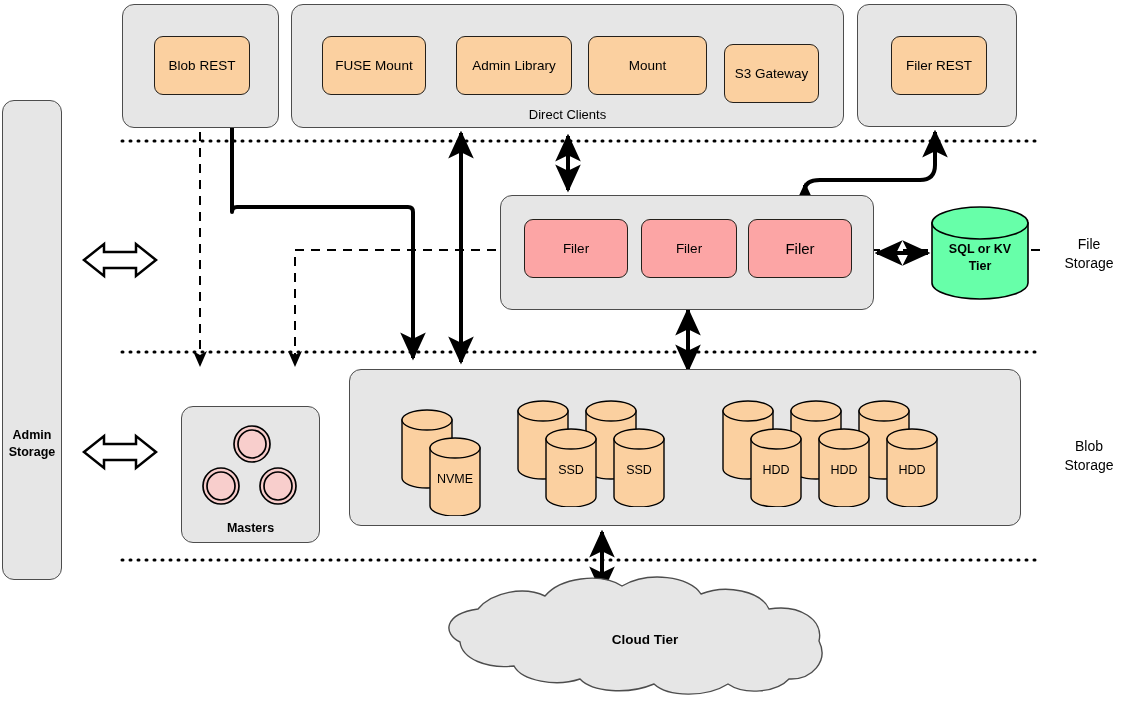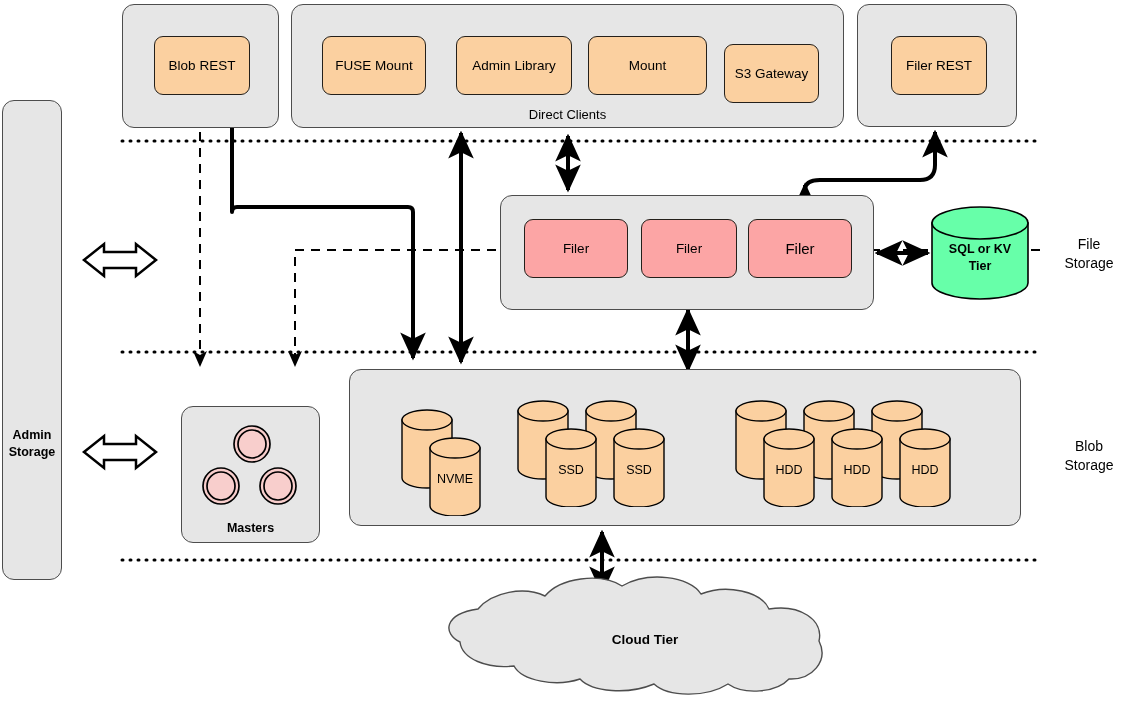--- a/index.html
+++ b/index.html
@@ -193,21 +193,21 @@
           <path d="M33,42 L33,100 A25,10 0 0 0 83,100 L83,42 z"></path>
           <ellipse cx="58" cy="42" rx="25" ry="10"></ellipse>
           <path d="M101,42 L101,100 A25,10 0 0 0 151,100 L151,42 z"></path>
           <ellipse cx="126" cy="42" rx="25" ry="10"></ellipse>
         </g>
       </svg>
       <div class="cyl-label" style="top:66px;left:6px;width:104px;">SSD</div>
       <div class="cyl-label" style="top:66px;left:74px;width:104px;">SSD</div>
     </div>
 
-    <div class="abs" style="left:381px;top:27px;width:260px;height:110px;">
+    <div class="abs" style="left:368px;top:27px;width:260px;height:110px;">
       <svg width="260" height="110" viewBox="0 0 260 110">
         <g fill="#fbd0a0" stroke="#000" stroke-width="1.4">
           <path d="M5,14 L5,72 A25,10 0 0 0 55,72 L55,14 z"></path>
           <ellipse cx="30" cy="14" rx="25" ry="10"></ellipse>
           <path d="M73,14 L73,72 A25,10 0 0 0 123,72 L123,14 z"></path>
           <ellipse cx="98" cy="14" rx="25" ry="10"></ellipse>
           <path d="M141,14 L141,72 A25,10 0 0 0 191,72 L191,14 z"></path>
           <ellipse cx="166" cy="14" rx="25" ry="10"></ellipse>
           <path d="M33,42 L33,100 A25,10 0 0 0 83,100 L83,42 z"></path>
           <ellipse cx="58" cy="42" rx="25" ry="10"></ellipse>

